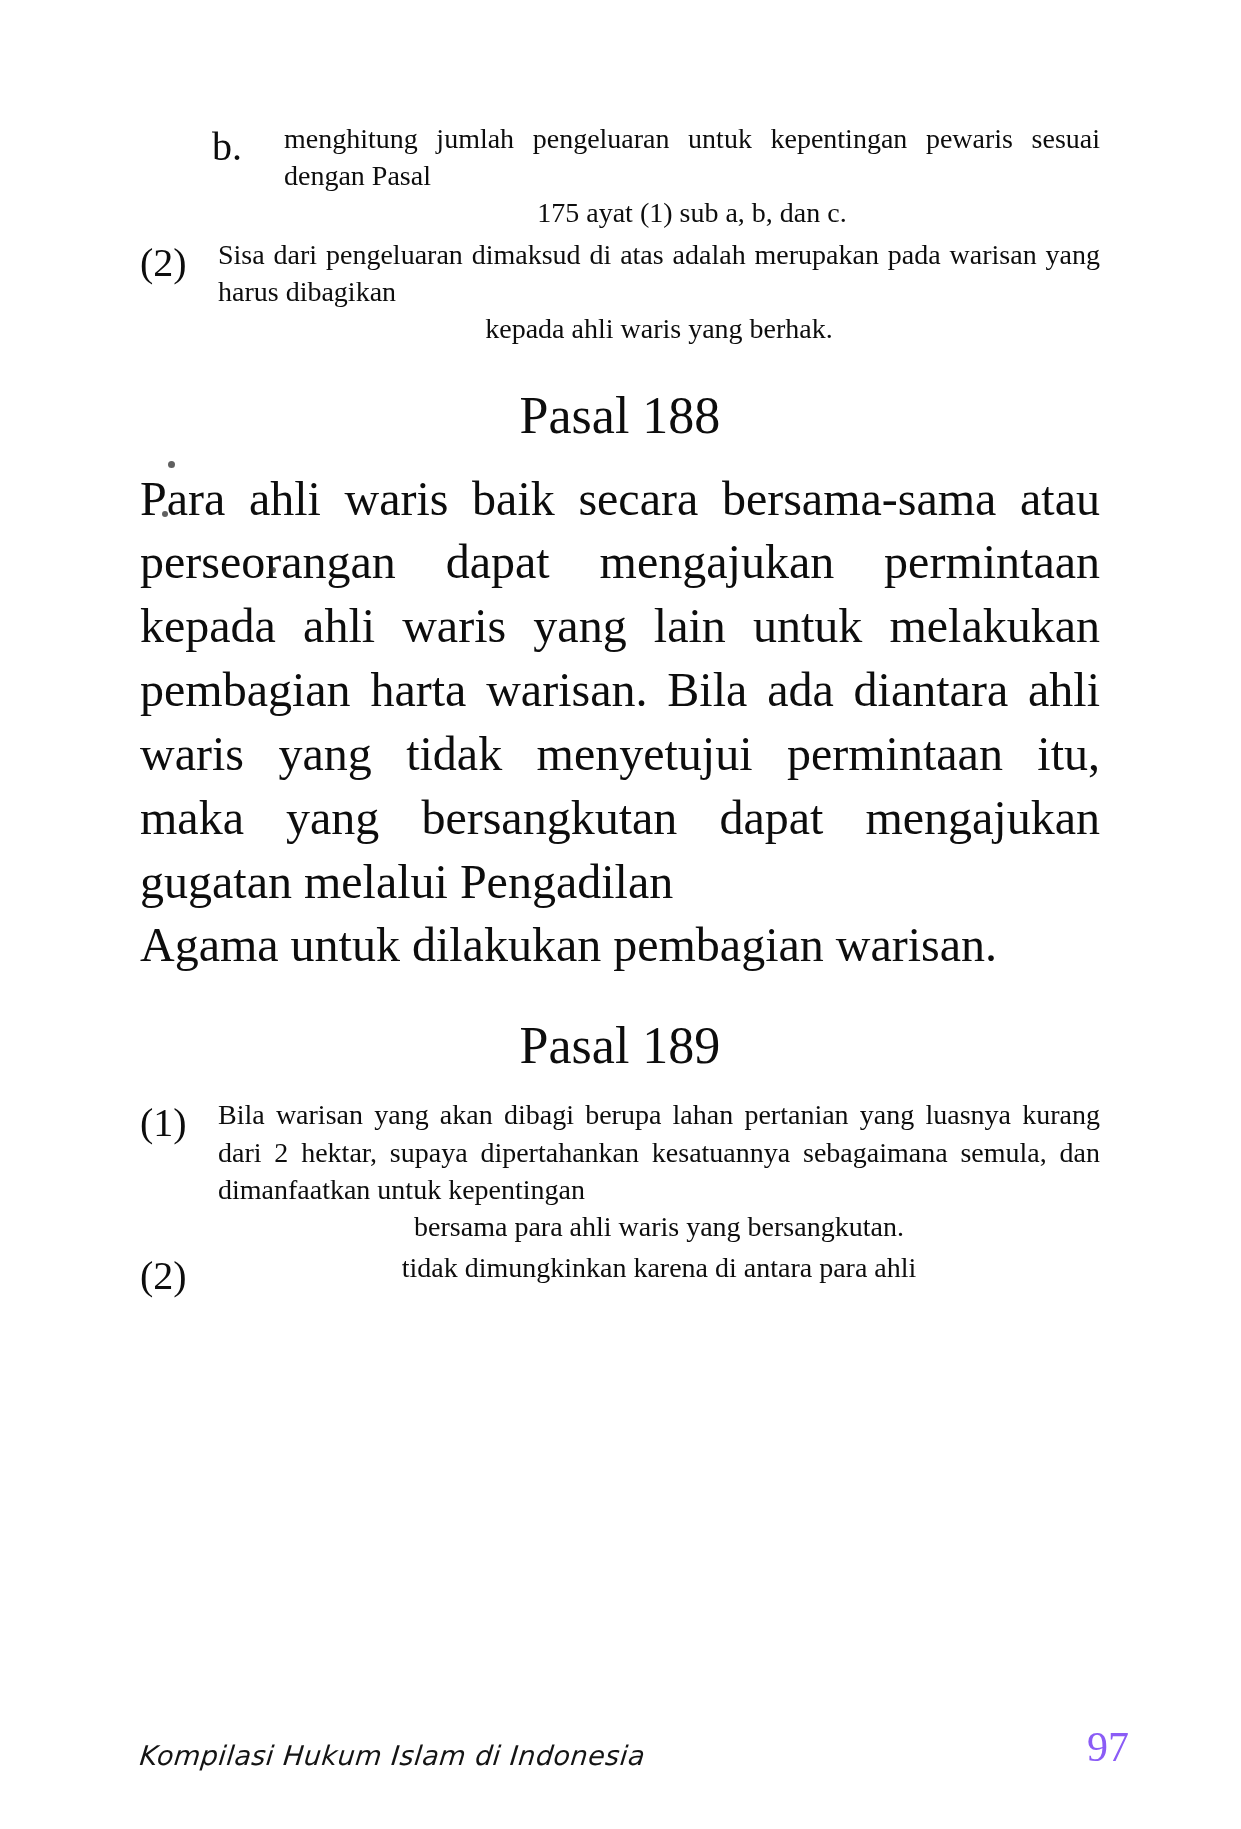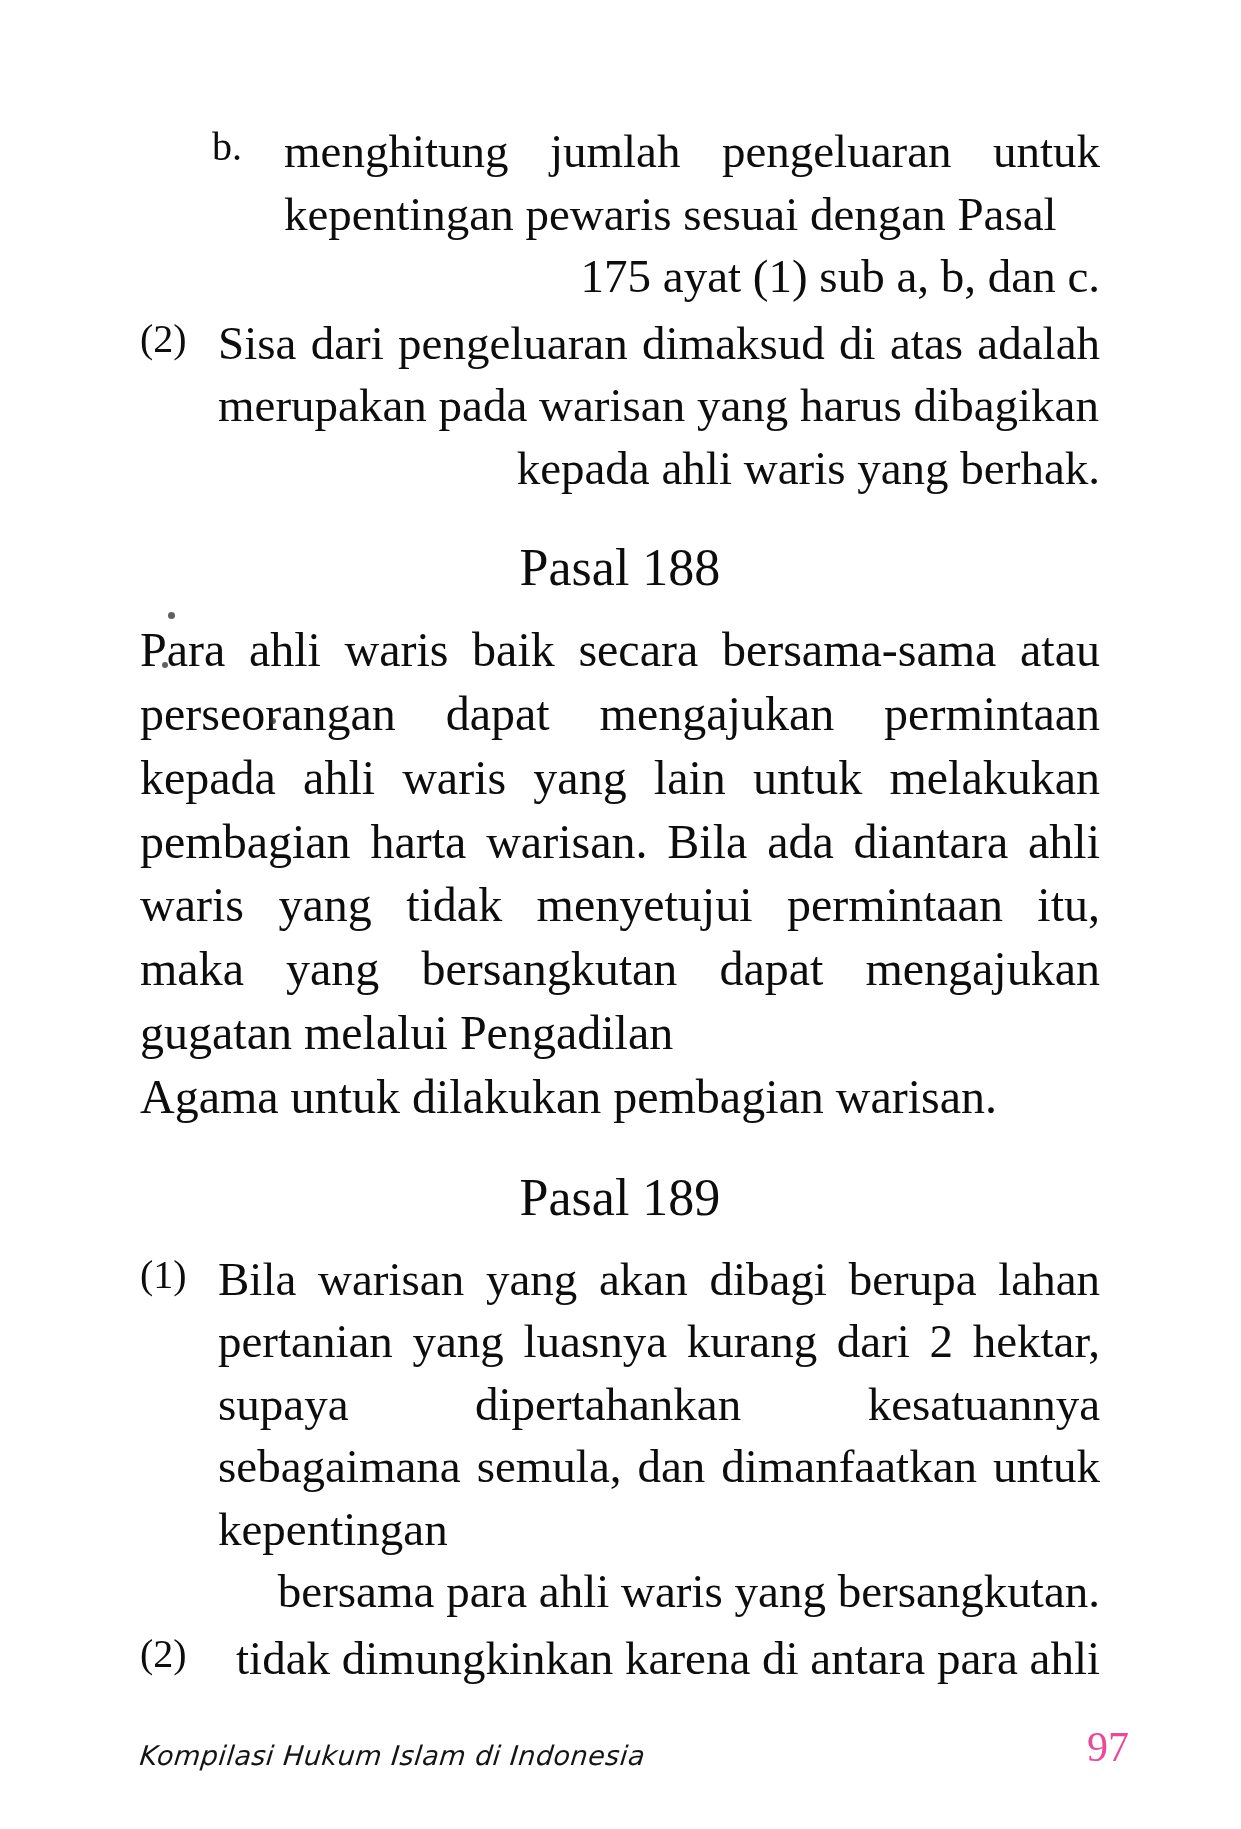--- a/index.html
+++ b/index.html
@@ -34,27 +34,27 @@
     margin: 0 0 4px 0;
   }
   .listitem .marker {
     flex: 0 0 auto;
     font-size: 40px;
     line-height: 1.33;
     width: 78px;
   }
   .listitem .body {
     flex: 1 1 auto;
-    font-size: 47px;
+    font-size: 28px;
     line-height: 1.33;
     text-align: justify;
   }
   .listitem .body .lastline {
     display: block;
-    text-align: right;
+    text-align: center;
   }
   
   .listitem.sub {
     padding-left: 72px;
   }
   .listitem.sub .marker {
     width: 72px;
   }
   
   .pasal-heading {
@@ -86,21 +86,21 @@
   .footer-note {
     font-family: "DejaVu Sans", sans-serif;
     font-size: 27px;
     font-style: italic;
     letter-spacing: 0.5px;
     color: #141414;
     transform: skewX(-6deg);
   }
   .footer-page {
     font-size: 42px;
-    color: #ec4899;
+    color: #8b5cf6;
   }
   
   .speck {
     position: absolute;
     background: #2b2b2b;
     border-radius: 50%;
     opacity: 0.75;
   }
 </style>
 </head>

